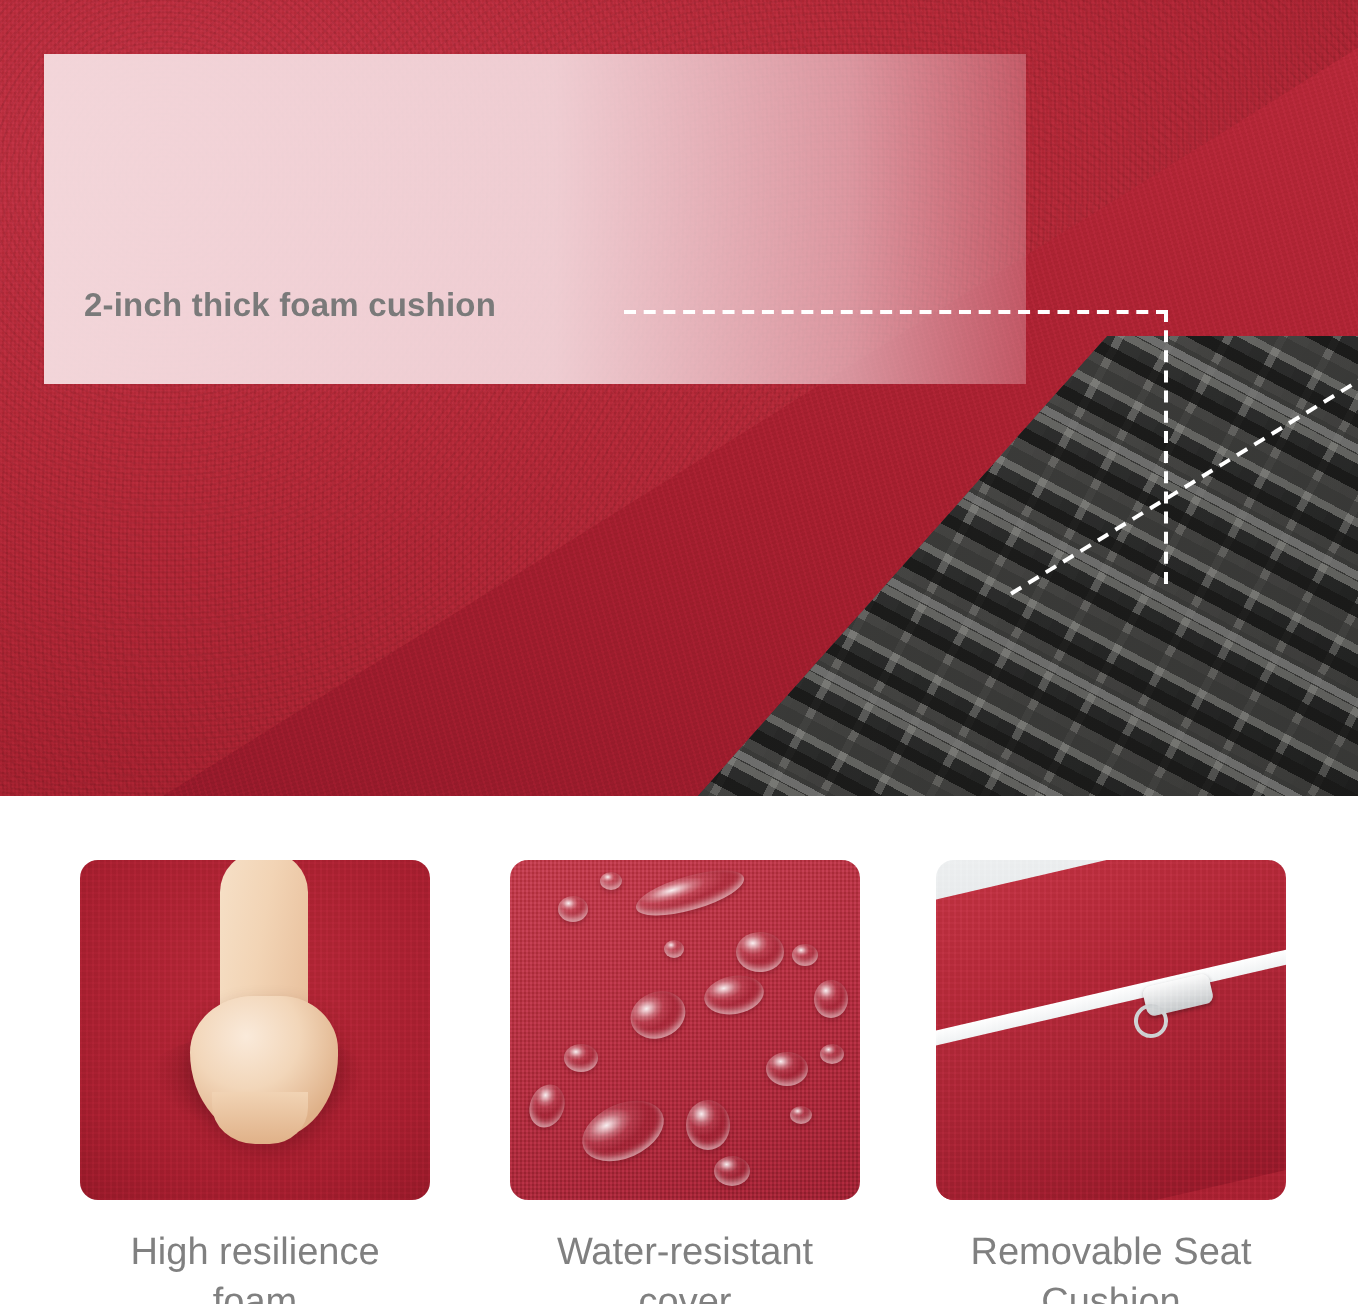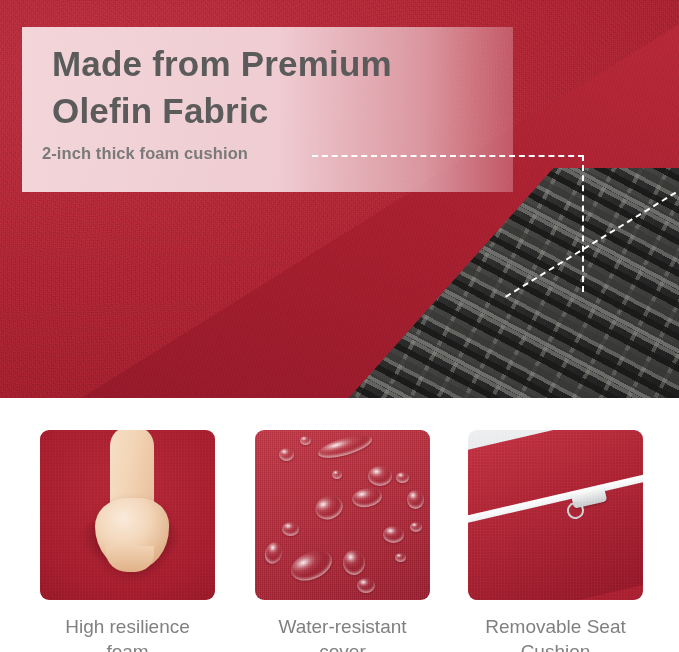--- a/index.html
+++ b/index.html
@@ -227,22 +227,20 @@
     <div class="weave2"></div>
   </div>
 
   <div class="wicker">
     <div class="wicker-strands"></div>
     <div class="wicker-holes"></div>
   </div>
 
   <div class="panel"></div>
 
-  <div class="headline">Made from Premium
-Olefin Fabric</div>
 
   <div class="subline">2-inch thick foam cushion</div>
 
   <div class="dash-h"></div>
   <div class="dash-v"></div>
   <div class="dash-diag"></div>
 </div>
 
 <div class="features">
 

